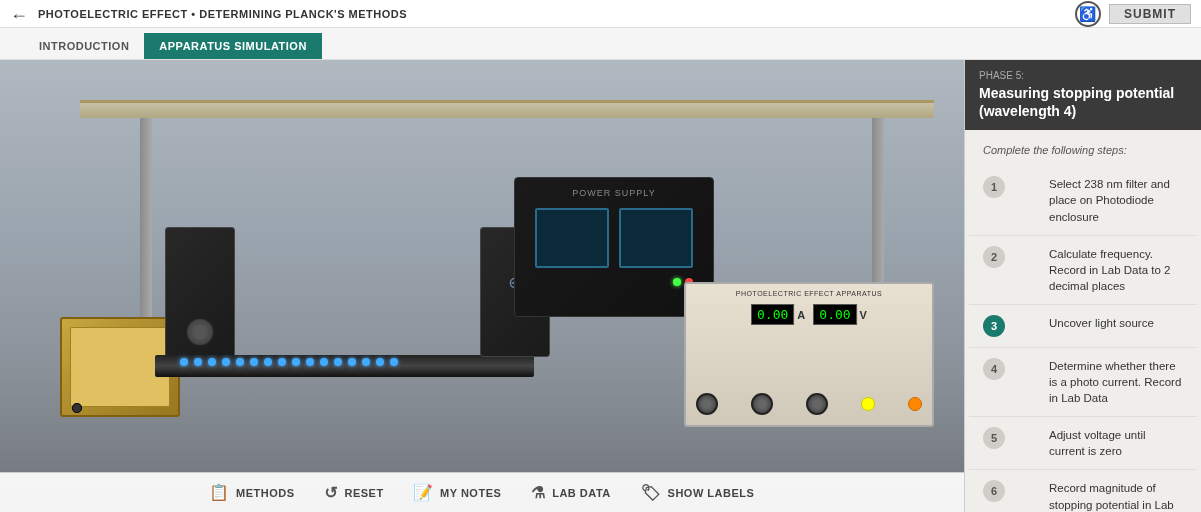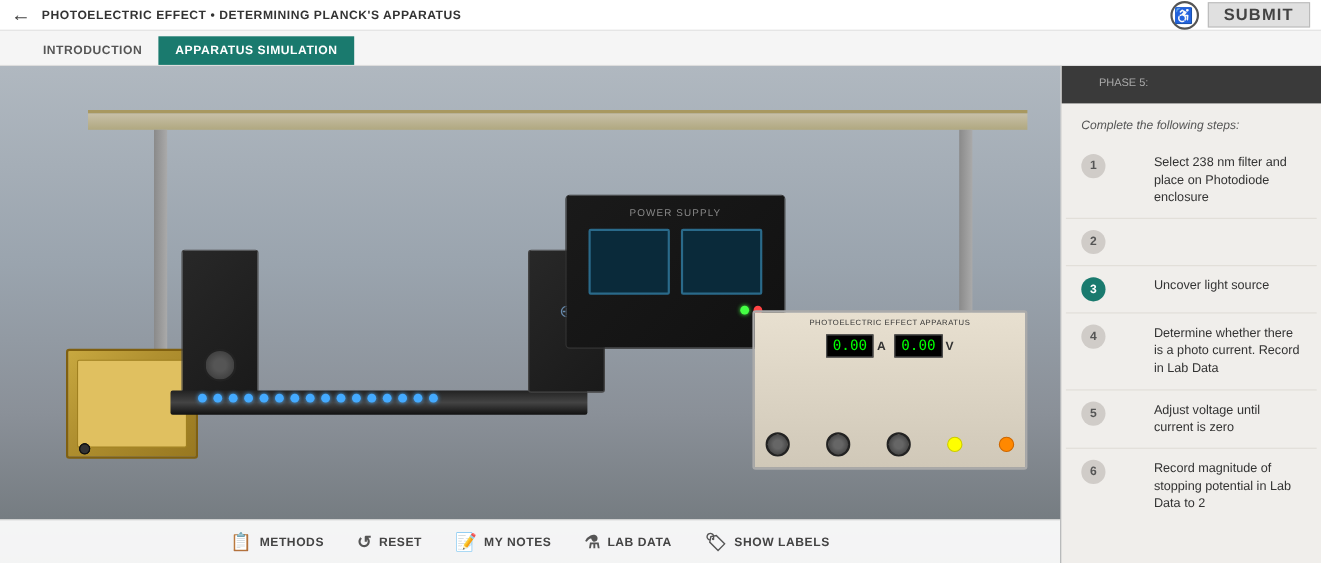--- a/index.html
+++ b/index.html
@@ -35,21 +35,21 @@
       display: flex; align-items: center; justify-content: center;
       font-size: 14px;
       color: #555;
       cursor: pointer;
       margin-right: 8px;
     }
     #submit-btn {
       background: #e0e0e0;
       border: 1px solid #bbb;
       padding: 2px 14px;
-      font-size: 15px;
+      font-size: 12px;
       font-weight: bold;
       letter-spacing: 1px;
       cursor: pointer;
       color: #444;
     }
 
     
     #tabs {
       display: flex;
       background: #f5f5f5;
@@ -359,21 +359,20 @@
     }
     #phase-header {
       background: #3a3a3a;
       color: #fff;
       padding: 10px 14px;
     }
     #phase-label {
       font-size: 10px;
       color: #aaa;
       margin-bottom: 3px;
-      margin-left: 20px;
     }
     #phase-title {
       font-size: 14px;
       font-weight: bold;
       line-height: 1.3;
     }
     #steps-container {
       flex: 1;
       padding: 4px;
       overflow-y: auto;
@@ -416,21 +415,21 @@
     #right-panel::-webkit-scrollbar { width: 6px; }
     #right-panel::-webkit-scrollbar-thumb { background: #bbb; border-radius: 3px; }
     #steps-container::-webkit-scrollbar { width: 6px; }
     #steps-container::-webkit-scrollbar-thumb { background: #bbb; border-radius: 3px; }
   </style>
 </head>
 <body>
 
 <div id="header">
   <span id="back-arrow">←</span>
-  <span id="header-title">PHOTOELECTRIC EFFECT • DETERMINING PLANCK'S APPARATUS</span>
+  <span id="header-title">PHOTOELECTRIC EFFECT • DETERMINING PLANCK'S METHODS</span>
   <div id="accessibility-btn">
     <span>♿</span>
   </div>
   <button id="submit-btn">SUBMIT</button>
 </div>
 
 <div id="tabs">
   <div class="tab inactive">
     <span>INTRODUCTION</span>
   </div>
@@ -540,30 +539,32 @@
       <div class="toolbar-item">
         <span class="toolbar-icon">🏷</span>
         <span>SHOW LABELS</span>
       </div>
     </div>
   </div>
 
   <div id="right-panel">
     <div id="phase-header">
       <div id="phase-label">PHASE 5:</div>
+      <div id="phase-title">Measuring stopping potential (wavelength 4)</div>
     </div>
     <div id="steps-container">
       <div id="steps-intro">Complete the following steps:</div>
 
     <div class="step-row">
           <div class="step-number">1</div>
           <div class="step-text">Select 238 nm filter and place on Photodiode enclosure</div>
         </div>
         <div class="step-row">
           <div class="step-number">2</div>
+          <div class="step-text">Calculate frequency. Record in Lab Data to 2 decimal places</div>
         </div>
         <div class="step-row active">
           <div class="step-number">3</div>
           <div class="step-text">Uncover light source</div>
         </div>
         <div class="step-row">
           <div class="step-number">4</div>
           <div class="step-text">Determine whether there is a photo current. Record in Lab Data</div>
         </div>
         <div class="step-row">

